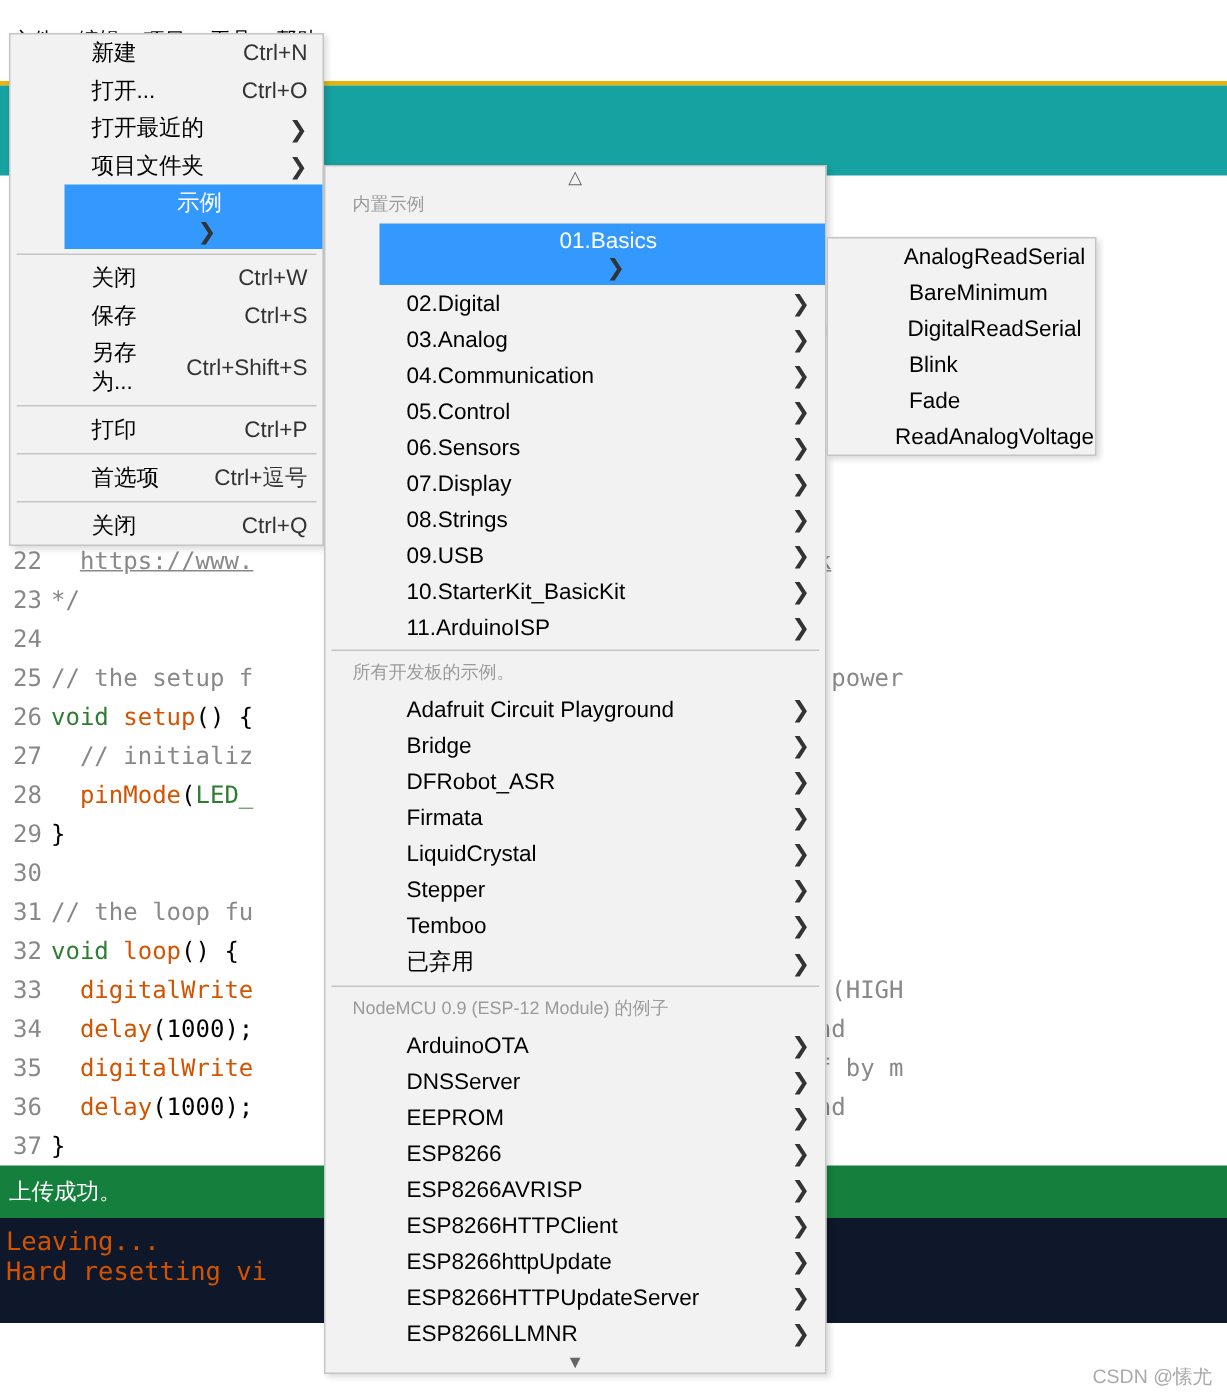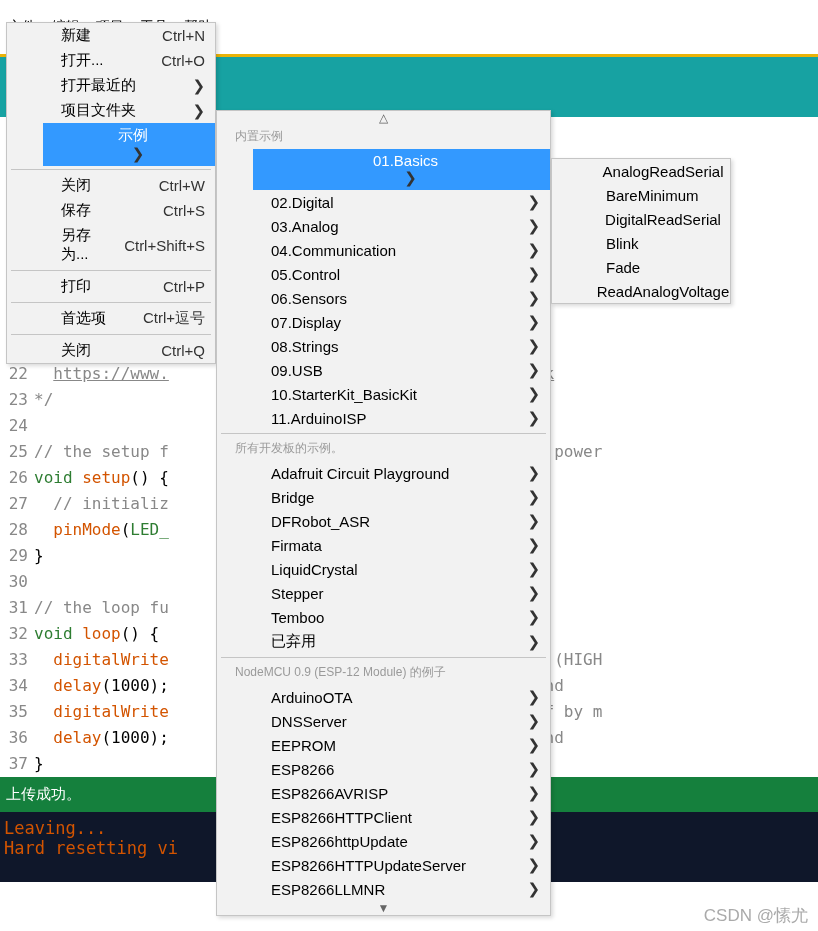--- a/index.html
+++ b/index.html
@@ -11,21 +11,21 @@
 .code-line { display: flex; line-height: 26px; }
 .lineno { width: 34px; text-align: right; padding-right: 6px; color: #888; }
 .code-text { white-space: pre; }
 .kw { color: #2e7d32; }
 .fn { color: #d35400; }
 .const { color: #2e7d32; }
 .comment { color: #888; }
 .link { color: #888; text-decoration: underline; }
 .status-bar { background: #15803d; color: #fff; padding: 8px 6px; font-size: 15px; }
 .console { background: #0f172a; color: #d35400; font-family: Consolas, monospace; font-size: 17px; padding: 6px 4px; height: 70px; }
-.watermark { position: absolute; right: 10px; bottom: 4px; color: #aaa; font-size: 17px; }
+.watermark { position: absolute; right: 10px; bottom: 4px; color: #aaa; font-size: 13px; }
 
 
 .menu { position: absolute; background: #f2f2f2; border: 1px solid #c5c5c5; box-shadow: 2px 2px 4px rgba(0,0,0,.15); font-size: 15px; }
 .menu-item { display: flex; align-items: center; justify-content: center; padding: 3px 10px 3px 18px; cursor: pointer; min-height: 24px; margin-left: 36px; }
 .menu-item .label { flex: 1; }
 .menu-item .shortcut { color: #333; padding-left: 16px; }
 .menu-item .arrow { color: #333; padding-left: 10px; }
 .menu-item.highlight { background: #3399ff; color: #fff; flex-direction: column; }
 .menu-sep { height: 1px; background: #c5c5c5; margin: 3px 4px; }
 .menu-header { color: #9a9a9a; padding: 3px 10px 3px 18px; min-height: 24px; font-size: 12px; }

